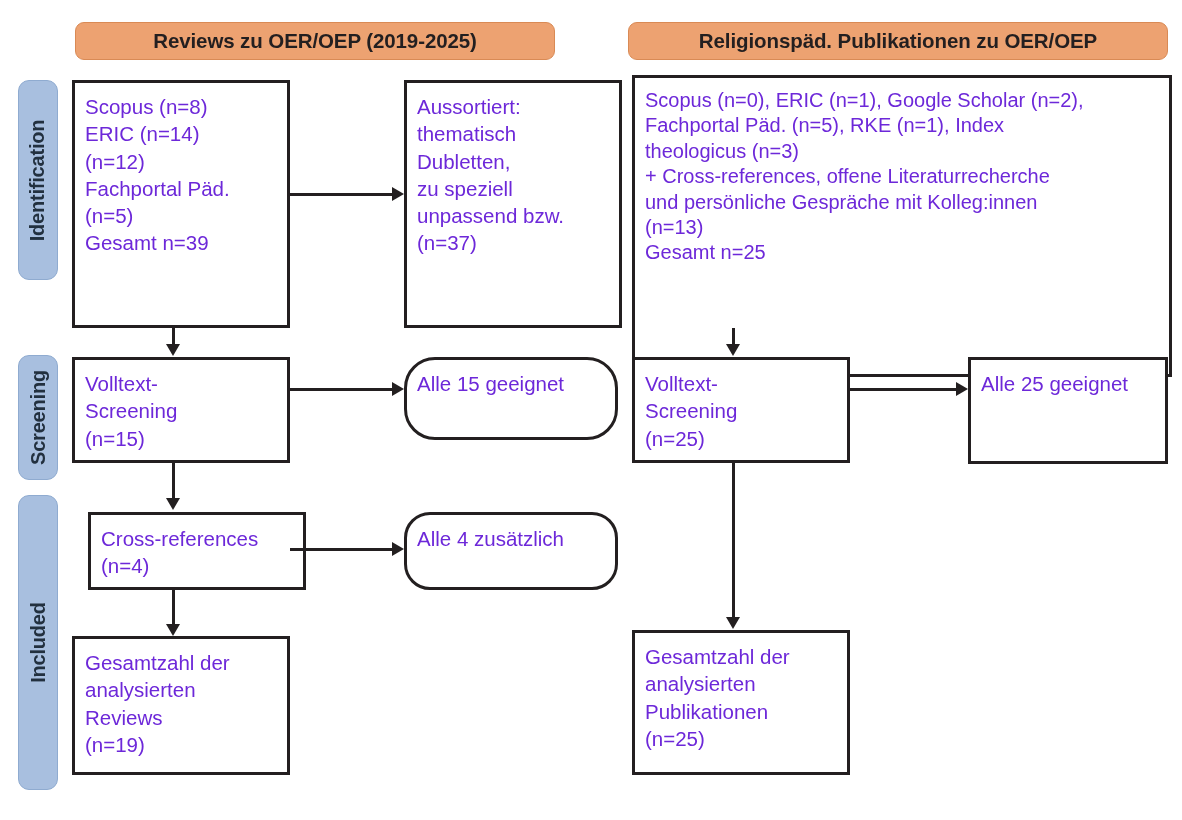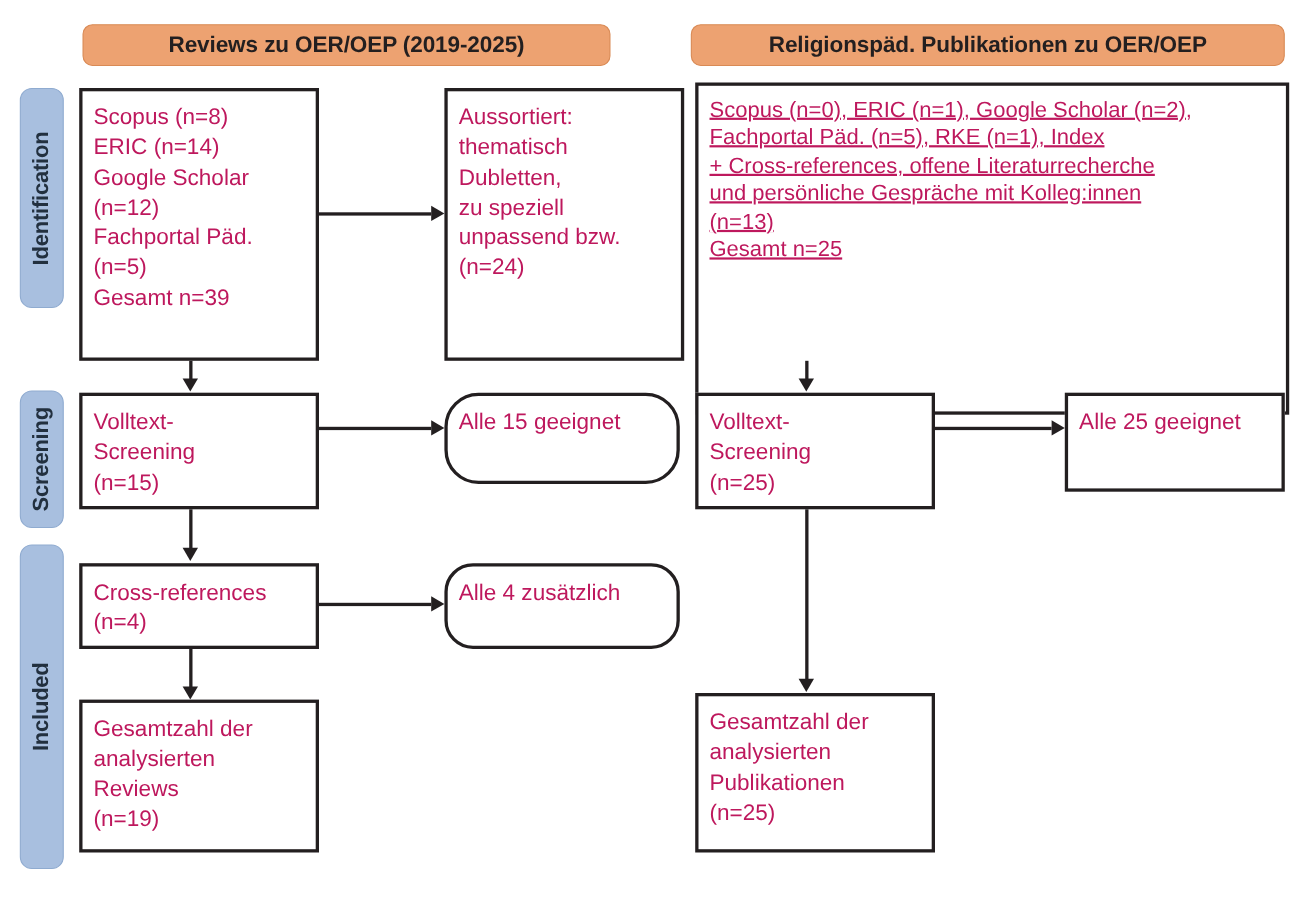--- a/index.html
+++ b/index.html
@@ -56,21 +56,21 @@
 
   
   .flow-box {
     position: absolute;
     background: #ffffff;
     border: 3px solid #231f20;
     box-sizing: border-box;
     padding: 10px 8px 6px 10px;
     font-size: 20.5px;
     line-height: 1.33;
-    color: #be185d;
+    color: #6d28d9;
     overflow: hidden;
   }
   .flow-box.compact { line-height: 1.27; font-size: 20px; }
   .flow-box .ln { display: block; white-space: nowrap; }
 
   
   .h-line {
     position: absolute;
     height: 3px;
     background: #231f20;
@@ -116,34 +116,33 @@
     <span class="pill-text">Screening</span>
   </div>
 
   <div class="stage-pill" style="left:18px; top:495px; width:40px; height:295px;">
     <span class="pill-text">Included</span>
   </div>
 
   <div class="flow-box" style="left:72px; top:80px; width:218px; height:248px;">
     <span class="ln">Scopus (n=8)</span>
     <span class="ln">ERIC (n=14)</span>
-    <span class="ln">Google Scholar</span>
     <span class="ln">(n=12)</span>
     <span class="ln">Fachportal Päd.</span>
     <span class="ln">(n=5)</span>
     <span class="ln">Gesamt n=39</span>
   </div>
 
   <div class="flow-box" style="left:404px; top:80px; width:218px; height:248px;">
     <span class="ln">Aussortiert:</span>
     <span class="ln">thematisch</span>
     <span class="ln">Dubletten,</span>
     <span class="ln">zu speziell</span>
     <span class="ln">unpassend bzw.</span>
-    <span class="ln">(n=24)</span>
+    <span class="ln">(n=37)</span>
   </div>
 
   <div class="h-line" style="left:290px; top:193px; width:102px;"></div>
   <div class="arrow-right" style="left:392px; top:187px;"></div>
 
   <div class="v-line" style="left:172px; top:328px; width:3px; height:18px;"></div>
   <div class="arrow-down" style="left:166px; top:344px;"></div>
 
   <div class="flow-box" style="left:72px; top:357px; width:218px; height:106px;">
     <span class="ln">Volltext-</span>
@@ -154,21 +153,21 @@
   <div class="flow-box" style="left:404px; top:357px; width:214px; height:83px;border-radius:31px;">
     <span class="ln">Alle 15 geeignet</span>
   </div>
 
   <div class="h-line" style="left:290px; top:388px; width:102px;"></div>
   <div class="arrow-right" style="left:392px; top:382px;"></div>
 
   <div class="v-line" style="left:172px; top:463px; width:3px; height:36px;"></div>
   <div class="arrow-down" style="left:166px; top:498px;"></div>
 
-  <div class="flow-box" style="left:72px; top:512px; width:218px; height:78px;">
+  <div class="flow-box" style="left:88px; top:512px; width:218px; height:78px;">
     <span class="ln">Cross-references</span>
     <span class="ln">(n=4)</span>
   </div>
 
   <div class="flow-box" style="left:404px; top:512px; width:214px; height:78px;border-radius:26px;">
     <span class="ln">Alle 4 zusätzlich</span>
   </div>
 
   <div class="h-line" style="left:290px; top:548px; width:102px;"></div>
   <div class="arrow-right" style="left:392px; top:542px;"></div>
@@ -176,39 +175,40 @@
   <div class="v-line" style="left:172px; top:590px; width:3px; height:36px;"></div>
   <div class="arrow-down" style="left:166px; top:624px;"></div>
 
   <div class="flow-box" style="left:72px; top:636px; width:218px; height:139px;">
     <span class="ln">Gesamtzahl der</span>
     <span class="ln">analysierten</span>
     <span class="ln">Reviews</span>
     <span class="ln">(n=19)</span>
   </div>
 
-  <div class="flow-box compact" style="left:632px; top:75px; width:540px; height:302px;text-decoration:underline;">
+  <div class="flow-box compact" style="left:632px; top:75px; width:540px; height:302px;">
     <span class="ln">Scopus (n=0), ERIC (n=1), Google Scholar (n=2),</span>
     <span class="ln">Fachportal Päd. (n=5), RKE (n=1), Index</span>
+    <span class="ln">theologicus (n=3)</span>
     <span class="ln">+ Cross-references, offene Literaturrecherche</span>
     <span class="ln">und persönliche Gespräche mit Kolleg:innen</span>
     <span class="ln">(n=13)</span>
     <span class="ln">Gesamt n=25</span>
   </div>
 
   <div class="v-line" style="left:732px; top:328px; width:3px; height:18px;"></div>
   <div class="arrow-down" style="left:726px; top:344px;"></div>
 
   <div class="flow-box" style="left:632px; top:357px; width:218px; height:106px;">
     <span class="ln">Volltext-</span>
     <span class="ln">Screening</span>
     <span class="ln">(n=25)</span>
   </div>
 
-  <div class="flow-box" style="left:968px; top:357px; width:200px; height:90px;">
+  <div class="flow-box" style="left:968px; top:357px; width:200px; height:107px;">
     <span class="ln">Alle 25 geeignet</span>
   </div>
 
   <div class="h-line" style="left:850px; top:388px; width:106px;"></div>
   <div class="arrow-right" style="left:956px; top:382px;"></div>
 
   <div class="v-line" style="left:732px; top:463px; width:3px; height:155px;"></div>
   <div class="arrow-down" style="left:726px; top:617px;"></div>
 
   <div class="flow-box" style="left:632px; top:630px; width:218px; height:145px;">

